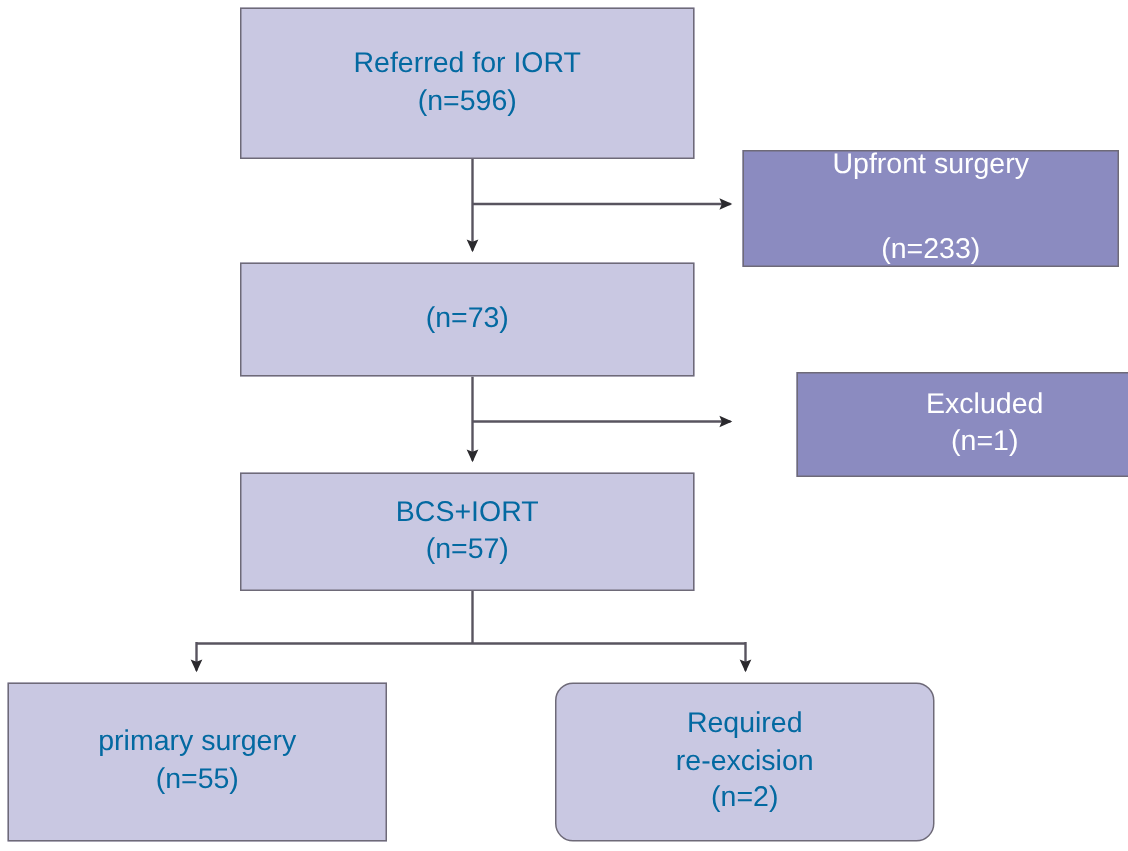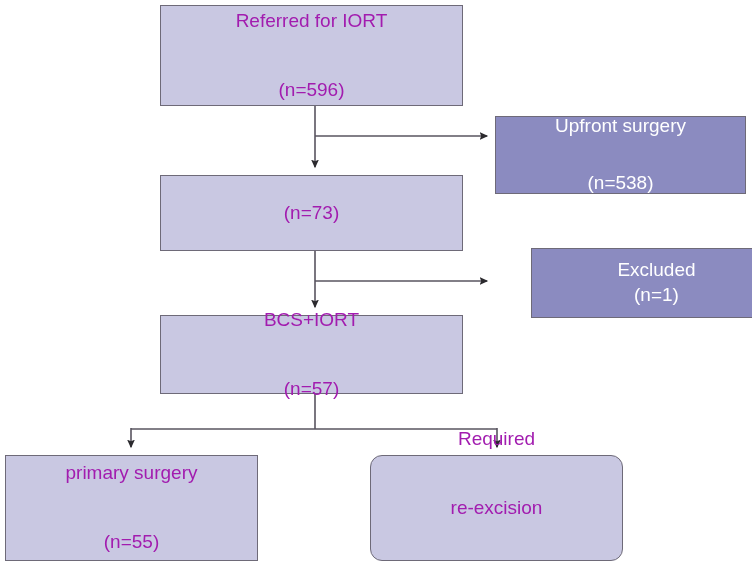--- a/index.html
+++ b/index.html
@@ -30,32 +30,31 @@
     flex-direction: column;
     align-items: center;
     justify-content: center;
     border: 1.5px solid #6e6a78;
     text-align: center;
     line-height: 1.30;
     font-size: 19px;
   }
   .node.light {
     background: #c9c8e2;
-    color: #a21caf;
-    gap: 44px;
+    color: #0369a1;
   }
   .node.dark {
     background: #8b8bc0;
     color: #ffffff;
   }
   .node .line { display: block; white-space: nowrap; }
 
   
   #node-referred      { left: 160px; top: 5px;   width: 303px; height: 101px; }
-  #node-upfront       { left: 495px; top: 116px; width: 251px; height: 78px; gap: 32px; }
+  #node-upfront       { left: 495px; top: 100px; width: 251px; height: 78px; gap: 32px; }
   #node-neoadjuvant   { left: 160px; top: 175px; width: 303px; height: 76px; }
   #node-excluded      { left: 495px; top: 248px; width: 251px; height: 70px; margin-left: 36px; }
   #node-bcsiort       { left: 160px; top: 315px; width: 303px; height: 79px; text-align: center; }
   #node-complete      { left: 5px;   top: 455px; width: 253px; height: 106px; }
   #node-reexcision    { left: 370px; top: 455px; width: 253px; height: 106px; border-radius: 12px; }
 </style>
 </head>
 <body>
 
 <div id="canvas">
@@ -91,21 +90,21 @@
     </g>
   </svg>
 
   <div class="node light" id="node-referred">
     <span class="line">Referred for IORT</span>
     <span class="line">(n=596)</span>
   </div>
 
   <div class="node dark" id="node-upfront">
     <span class="line">Upfront surgery</span>
-    <span class="line">(n=538)</span>
+    <span class="line">(n=233)</span>
   </div>
 
   <div class="node light" id="node-neoadjuvant">
     <span class="line">(n=73)</span>
   </div>
 
   <div class="node dark" id="node-excluded">
     <span class="line">Excluded</span>
     <span class="line">(n=1)</span>
   </div>

